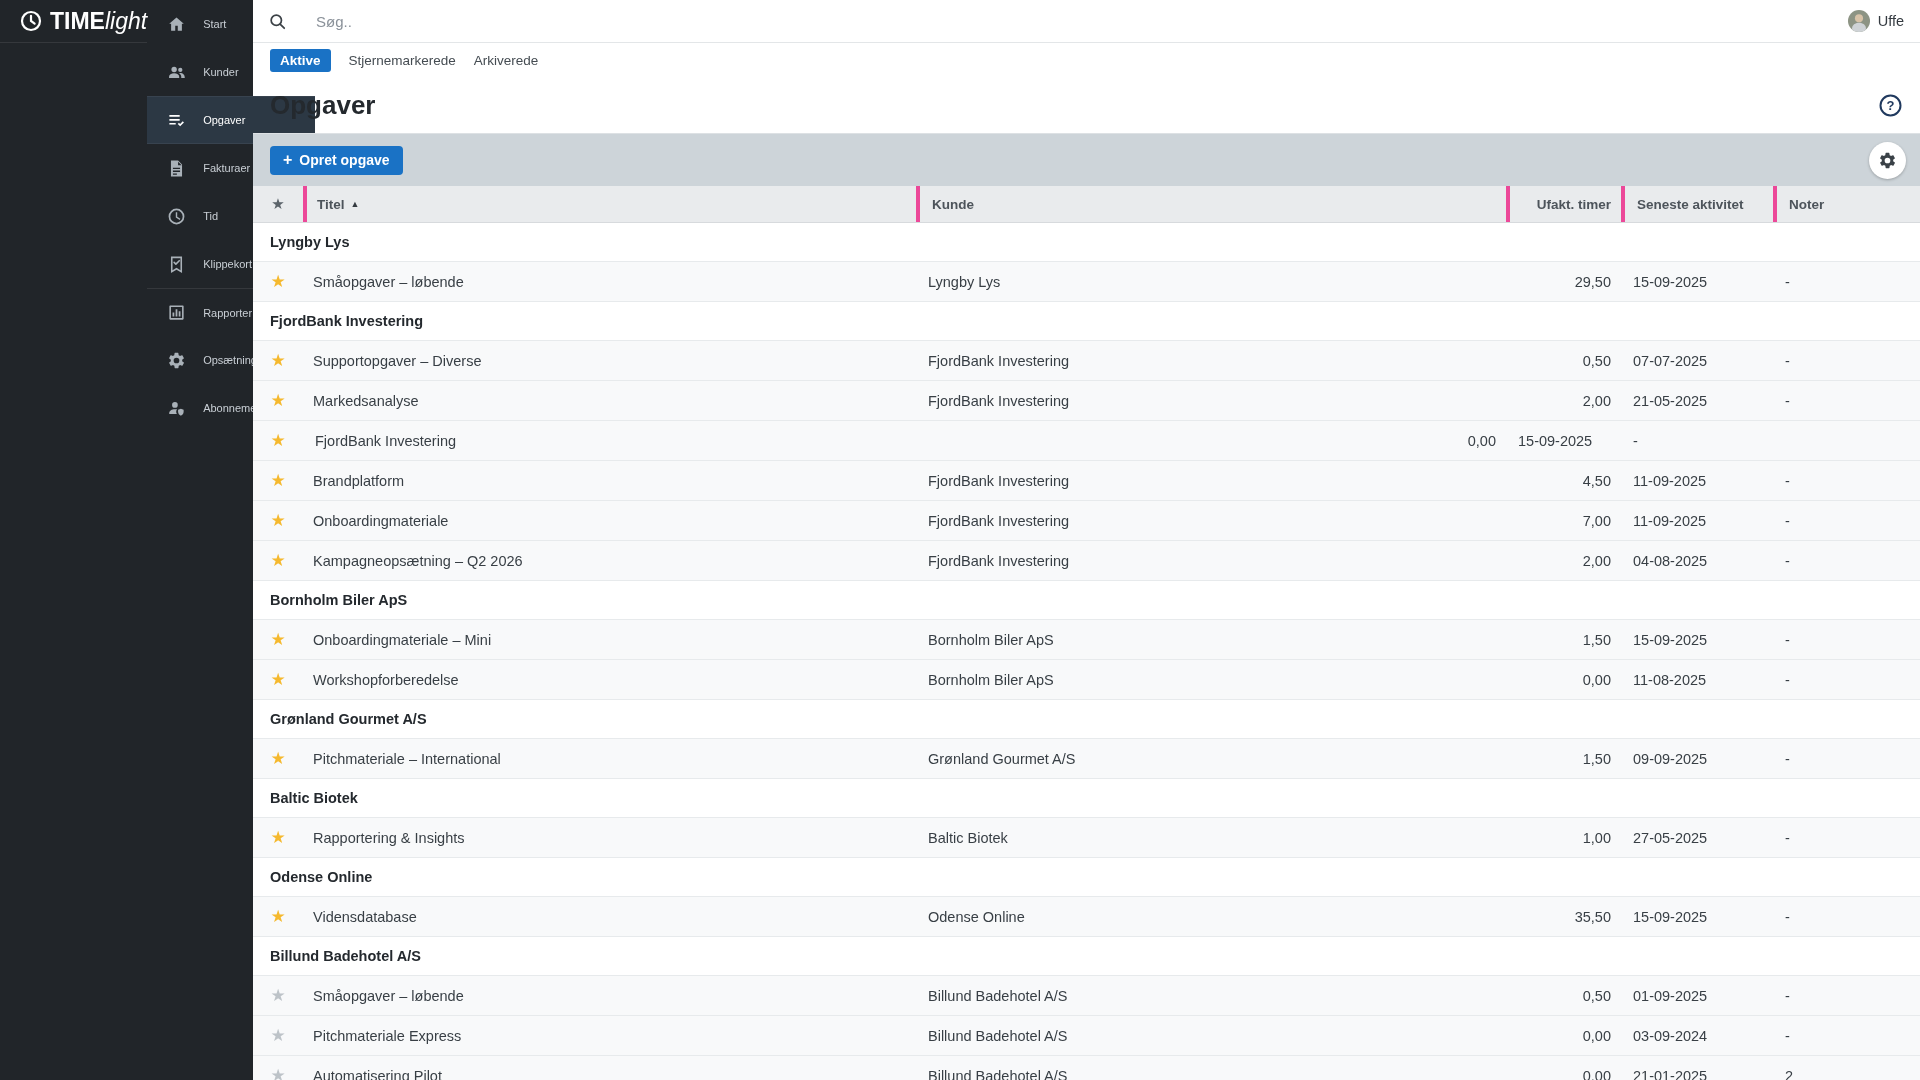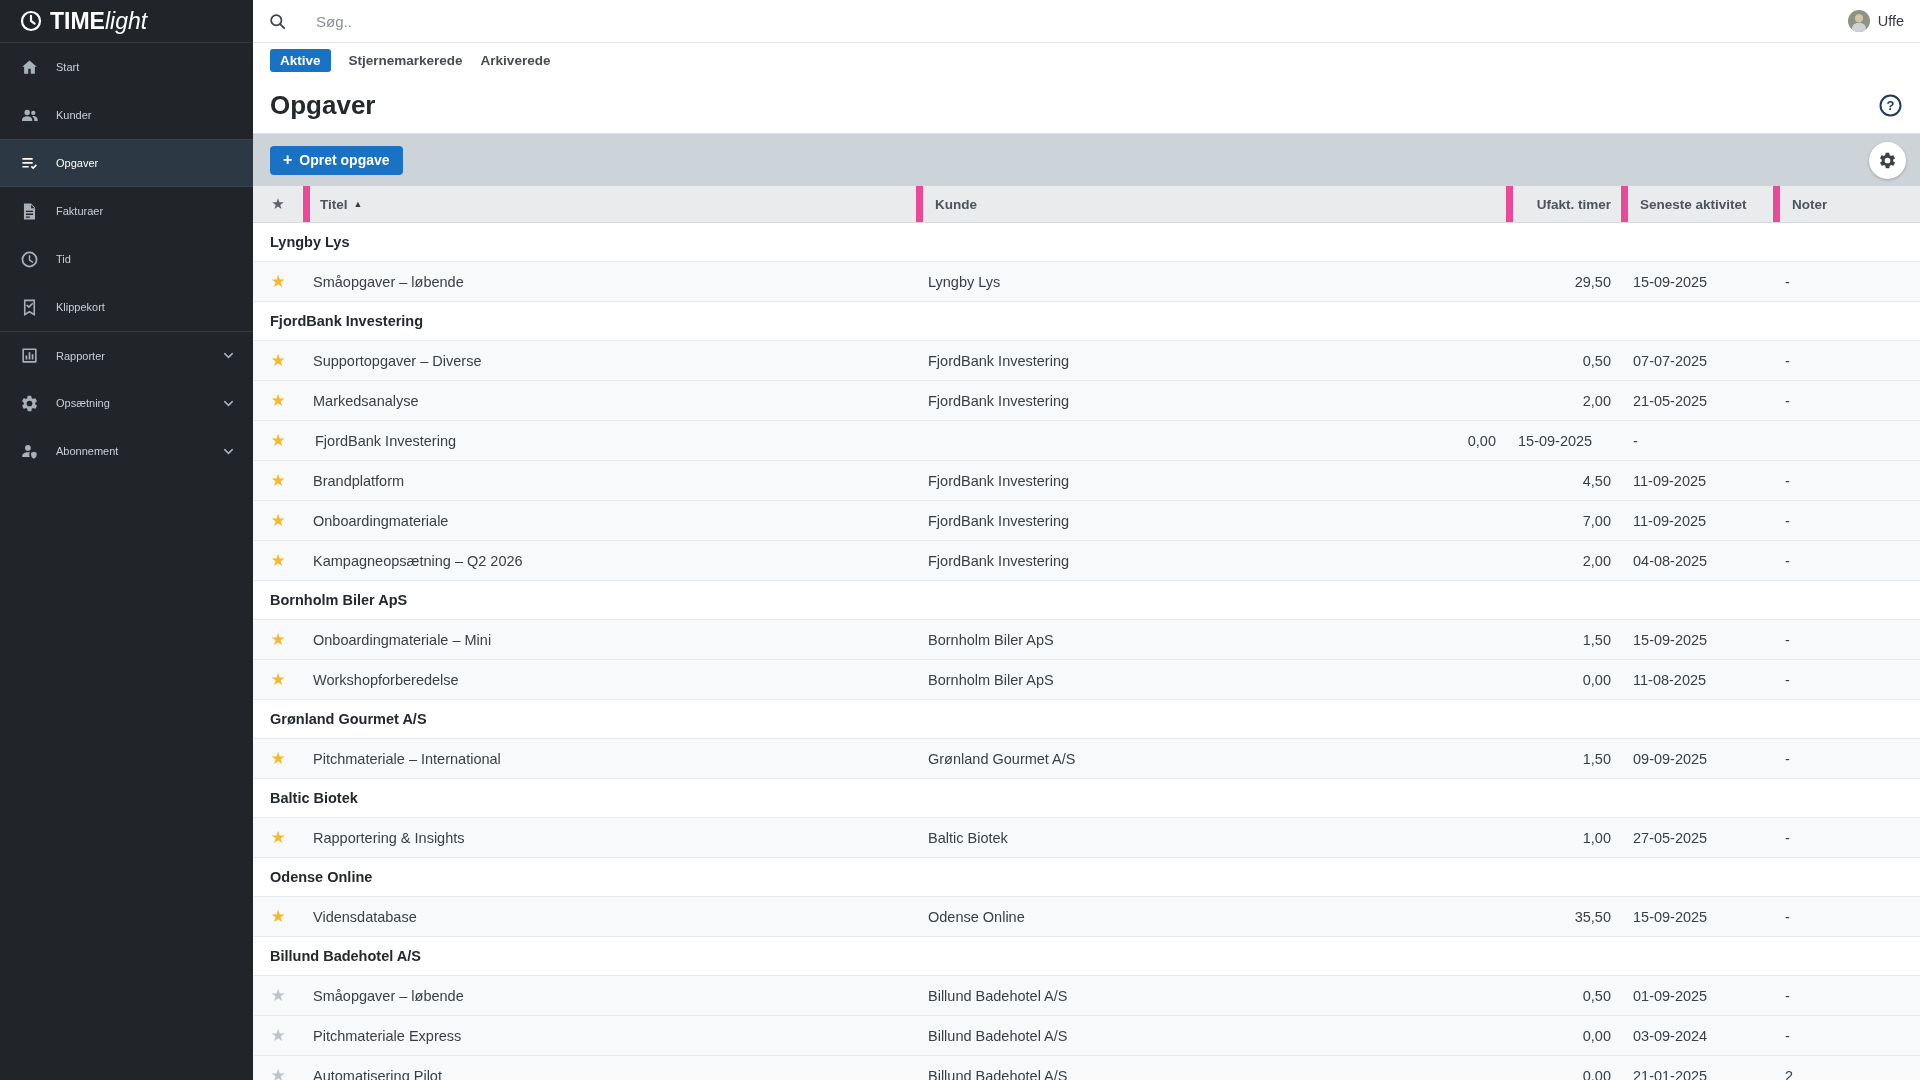--- a/index.html
+++ b/index.html
@@ -9,21 +9,21 @@
   }
   *{box-sizing:border-box;}
   html,body{margin:0;padding:0;}
   body{
     width:1920px;height:1080px;overflow:hidden;background:#fff;
     font-family:"Liberation Sans","DejaVu Sans",sans-serif;color:#343a40;
   }
   .app{display:flex;width:100%;height:100%;}
 
   
-  .sidebar{width:253px;flex-shrink:0;background:var(--sidebar-bg);color:#c9cfd5;display:flex;flex-direction:column;}
+  .sidebar{width:253px;flex-shrink:0;background:var(--sidebar-bg);color:#c9cfd5;display:flex;flex-direction:row;}
   .logo{height:43px;display:flex;align-items:center;gap:7px;padding-left:19px;border-bottom:1px solid rgba(255,255,255,.09);cursor:pointer;}
   .logo svg{width:24px;height:24px;flex-shrink:0;}
   .logo-text{font-size:23px;color:#fff;line-height:1;}
   .logo-text b{font-weight:700;}
   .logo-text i{font-weight:300;font-style:italic;}
   .nav-item{height:48px;display:flex;align-items:center;gap:17px;padding:0 17px 0 20px;font-size:11px;cursor:pointer;}
   .nav-icon{width:19px;height:19px;color:#a9b1b8;flex-shrink:0;display:flex;}
   .nav-icon svg{width:100%;height:100%;}
   .nav-label{flex:1;}
   .chev{width:15px;height:15px;color:#a9b1b8;display:flex;}
@@ -37,39 +37,39 @@
   .topbar{height:43px;flex-shrink:0;display:flex;align-items:center;gap:27px;padding:0 16px 0 15px;border-bottom:1px solid #e3e6e8;}
   .search-icon{width:19px;height:19px;color:#3c4247;flex-shrink:0;display:flex;}
   .search-icon svg{width:100%;height:100%;}
   .search-input{flex:1;border:none;outline:none;font-size:15px;color:#343a40;font-family:inherit;background:transparent;}
   .search-input::placeholder{color:#8a9199;}
   .user{display:flex;align-items:center;gap:8px;font-size:14.5px;color:#343a40;cursor:pointer;flex-shrink:0;}
   .avatar{width:22px;height:22px;border-radius:50%;overflow:hidden;display:block;flex-shrink:0;}
   .avatar svg{display:block;width:100%;height:100%;}
 
   .tabs{height:35px;flex-shrink:0;display:flex;align-items:center;gap:18px;padding:0 17px;}
-  .tab{font-size:13.5px;color:#454c52;cursor:pointer;font-weight:bold;}
+  .tab{font-size:13.5px;color:#454c52;cursor:pointer;}
   .tab.active{background:var(--accent);color:#fff;font-weight:700;padding:4px 10px;border-radius:3px;}
 
   .title-row{height:55px;flex-shrink:0;display:flex;align-items:center;padding:0 17px;}
   h1{margin:0;flex:1;font-size:26px;font-weight:700;color:#24292e;}
   .help-btn{width:25px;height:25px;cursor:pointer;display:flex;}
   .help-btn svg{width:100%;height:100%;}
 
   .toolbar{height:53px;flex-shrink:0;background:var(--toolbar-bg);border-top:1px solid #dde1e4;display:flex;align-items:center;padding:0 14px 0 17px;}
   .btn-primary{height:29px;display:flex;align-items:center;gap:7px;padding:0 13px;background:var(--accent);color:#fff;border:none;border-radius:4px;font-size:14px;font-weight:700;font-family:inherit;cursor:pointer;}
   .btn-plus{font-size:16px;font-weight:700;line-height:1;}
   .spacer{flex:1;}
   .gear-btn{width:37px;height:37px;border-radius:50%;background:#fff;border:none;box-shadow:0 1px 3px rgba(0,0,0,.25);display:flex;align-items:center;justify-content:center;cursor:pointer;}
   .gear-btn svg{width:19px;height:19px;color:#3a4147;}
 
   
   .grid{display:grid;grid-template-columns:50px 613px 590px 115px 152px 1fr;}
   .thead{height:37px;flex-shrink:0;background:var(--header-bg);border-bottom:1px solid #d7dadd;}
-  .th{display:flex;align-items:center;padding:0 10px;font-size:13.5px;font-weight:700;color:#4d545b;border-left:7px solid #ec4899;}
+  .th{display:flex;align-items:center;padding:0 10px;font-size:13.5px;font-weight:700;color:#4d545b;border-left:4px solid #ec4899;}
   .th.star{justify-content:center;padding:0;border-left:none;font-size:15px;color:#5c646b;}
   .th.hours{justify-content:flex-end;}
   .th.client,.th.activity,.th.notes{padding:2px 12px;}
   .sort{font-size:9px;margin-left:6px;color:#343a40;}
 
   .tbody{flex:1;overflow:hidden;background:#f8f9fa;}
   .group-row{height:39px;background:#fff;border-bottom:1px solid #e7eaec;display:flex;align-items:center;padding-left:17px;font-size:14.5px;font-weight:700;color:#24292e;}
   .task-row{height:40px;background:#f8f9fa;border-bottom:1px solid #e7eaec;cursor:pointer;}
   .td{display:flex;align-items:center;padding:0 10px;font-size:14.5px;color:#383f45;overflow:hidden;white-space:nowrap;}
   .td.star{justify-content:center;padding:0;font-size:17px;line-height:1;}

